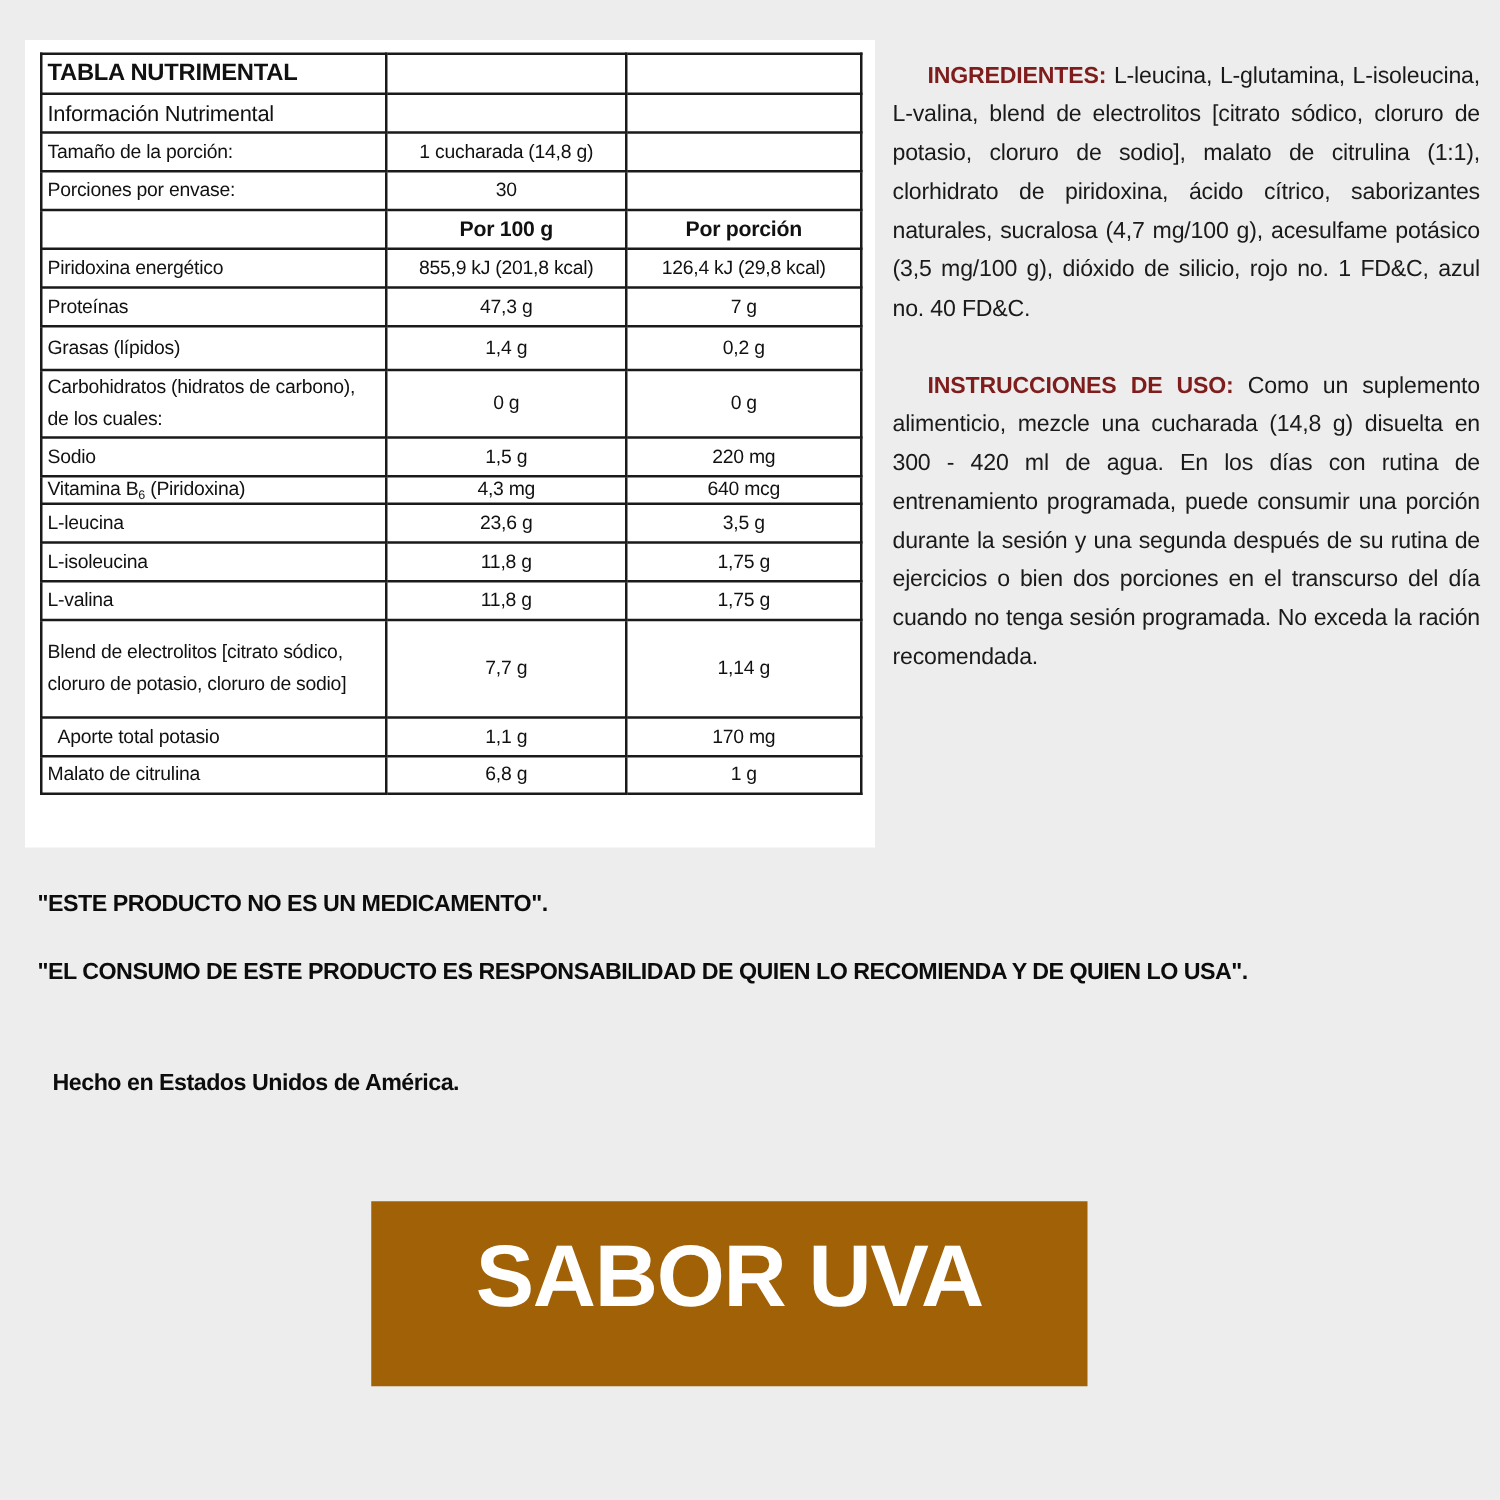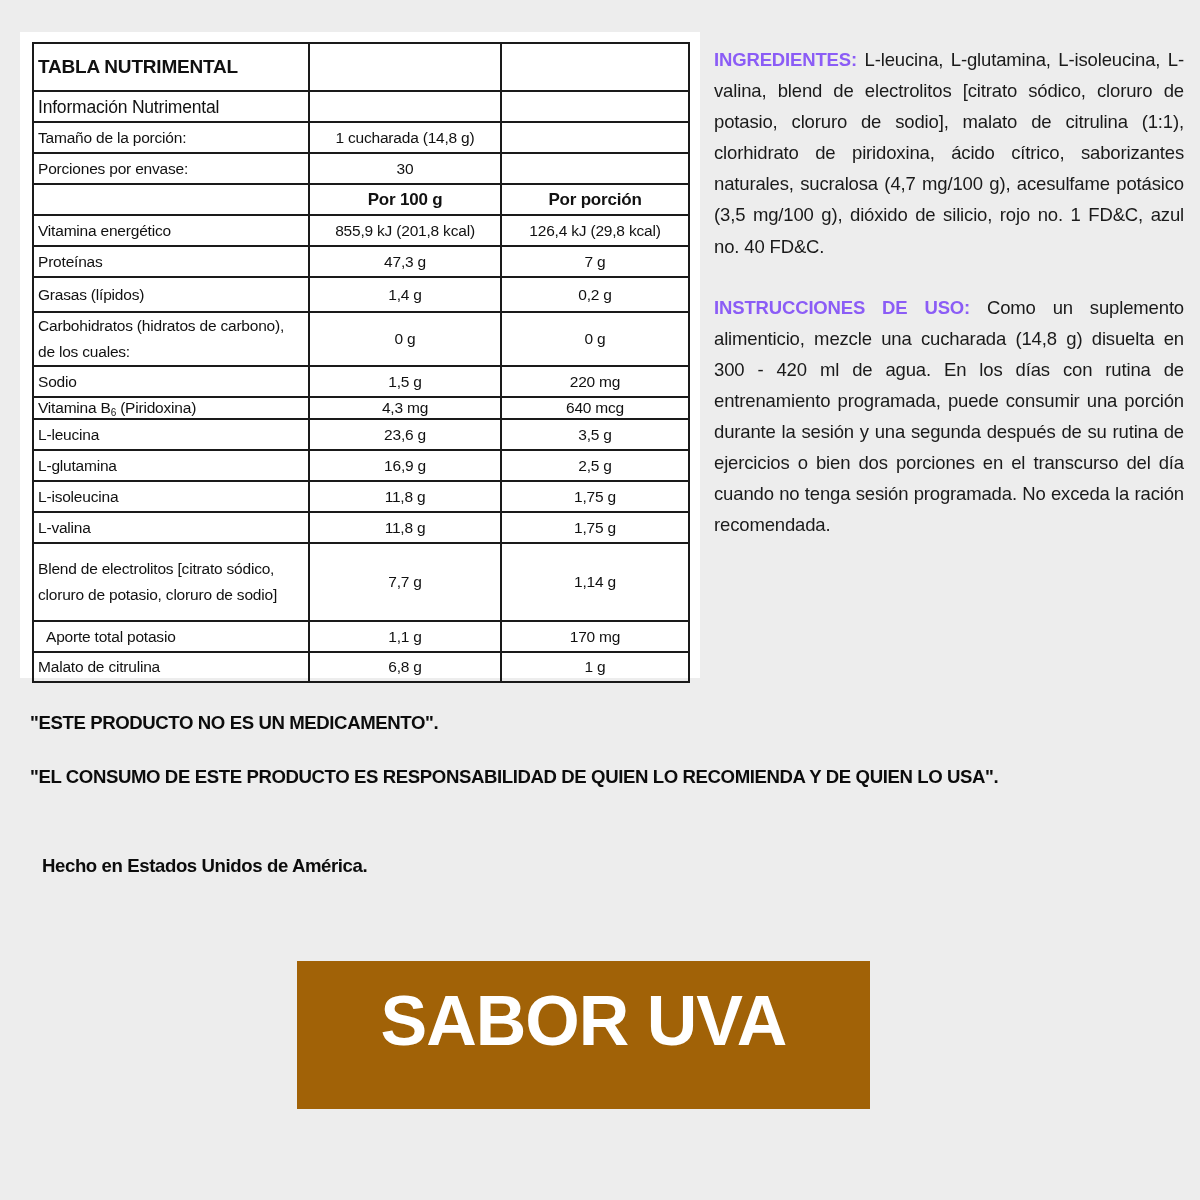--- a/index.html
+++ b/index.html
@@ -39,21 +39,21 @@
   sub { font-size: 10px; vertical-align: -3px; line-height: 0; }
 
   .right-col {
     position: absolute; left: 714px; top: 44px; width: 470px;
     font-size: 18.5px; line-height: 31.1px; text-align: justify;
     letter-spacing: -0.15px;
     color: #1a1a1a;
   }
   .right-col p { margin: 0; }
   .right-col p + p { margin-top: 30px; }
-  .right-col b { font-weight: bold; color: #8b5cf6; }
+  .right-col b { font-weight: bold; color: #7f1d1d; margin-left: 28px; }
 
   .disclaimer {
     position: absolute; left: 30px; font-weight: bold; font-size: 18.6px;
     letter-spacing: -0.4px; color: #0c0c0c; white-space: nowrap;
   }
   .d1 { top: 712px; }
   .d2 { top: 766px; }
   .d3 { top: 855px; margin-left: 12px; }
 
   .flavor-banner {
@@ -66,21 +66,21 @@
     margin-top: -28px;
   }
 </style>
 </head>
 <body>
 
 <div class="table-backing"></div>
 
 <table class="nutri">
   <tbody>
-      <tr style="height:48px">
+      <tr style="height:32px">
     <td class="c1 title-cell">TABLA NUTRIMENTAL</td>
     <td class="c2"></td>
     <td class="c3"></td>
   </tr>
   <tr style="height:31px">
     <td class="c1" style="font-size:17.5px">Información Nutrimental</td>
     <td class="c2"></td>
     <td class="c3"></td>
   </tr>
   <tr style="height:31px">
@@ -92,21 +92,21 @@
     <td class="c1">Porciones por envase:</td>
     <td class="c2">30</td>
     <td class="c3"></td>
   </tr>
   <tr style="height:31px">
     <td class="c1"></td>
     <td class="c2 head-cell">Por 100 g</td>
     <td class="c3 head-cell">Por porción</td>
   </tr>
   <tr style="height:31px">
-    <td class="c1">Vitamina energético</td>
+    <td class="c1">Piridoxina energético</td>
     <td class="c2">855,9 kJ (201,8 kcal)</td>
     <td class="c3">126,4 kJ (29,8 kcal)</td>
   </tr>
   <tr style="height:31px">
     <td class="c1">Proteínas</td>
     <td class="c2">47,3 g</td>
     <td class="c3">7 g</td>
   </tr>
   <tr style="height:35px">
     <td class="c1">Grasas (lípidos)</td>
@@ -125,25 +125,20 @@
   </tr>
   <tr style="height:15px">
     <td class="c1"><span>Vitamina B</span><sub>6</sub><span> (Piridoxina)</span></td>
     <td class="c2">4,3 mg</td>
     <td class="c3">640 mcg</td>
   </tr>
   <tr style="height:31px">
     <td class="c1">L-leucina</td>
     <td class="c2">23,6 g</td>
     <td class="c3">3,5 g</td>
-  </tr>
-  <tr style="height:31px">
-    <td class="c1">L-glutamina</td>
-    <td class="c2">16,9 g</td>
-    <td class="c3">2,5 g</td>
   </tr>
   <tr style="height:31px">
     <td class="c1">L-isoleucina</td>
     <td class="c2">11,8 g</td>
     <td class="c3">1,75 g</td>
   </tr>
   <tr style="height:31px">
     <td class="c1">L-valina</td>
     <td class="c2">11,8 g</td>
     <td class="c3">1,75 g</td>

